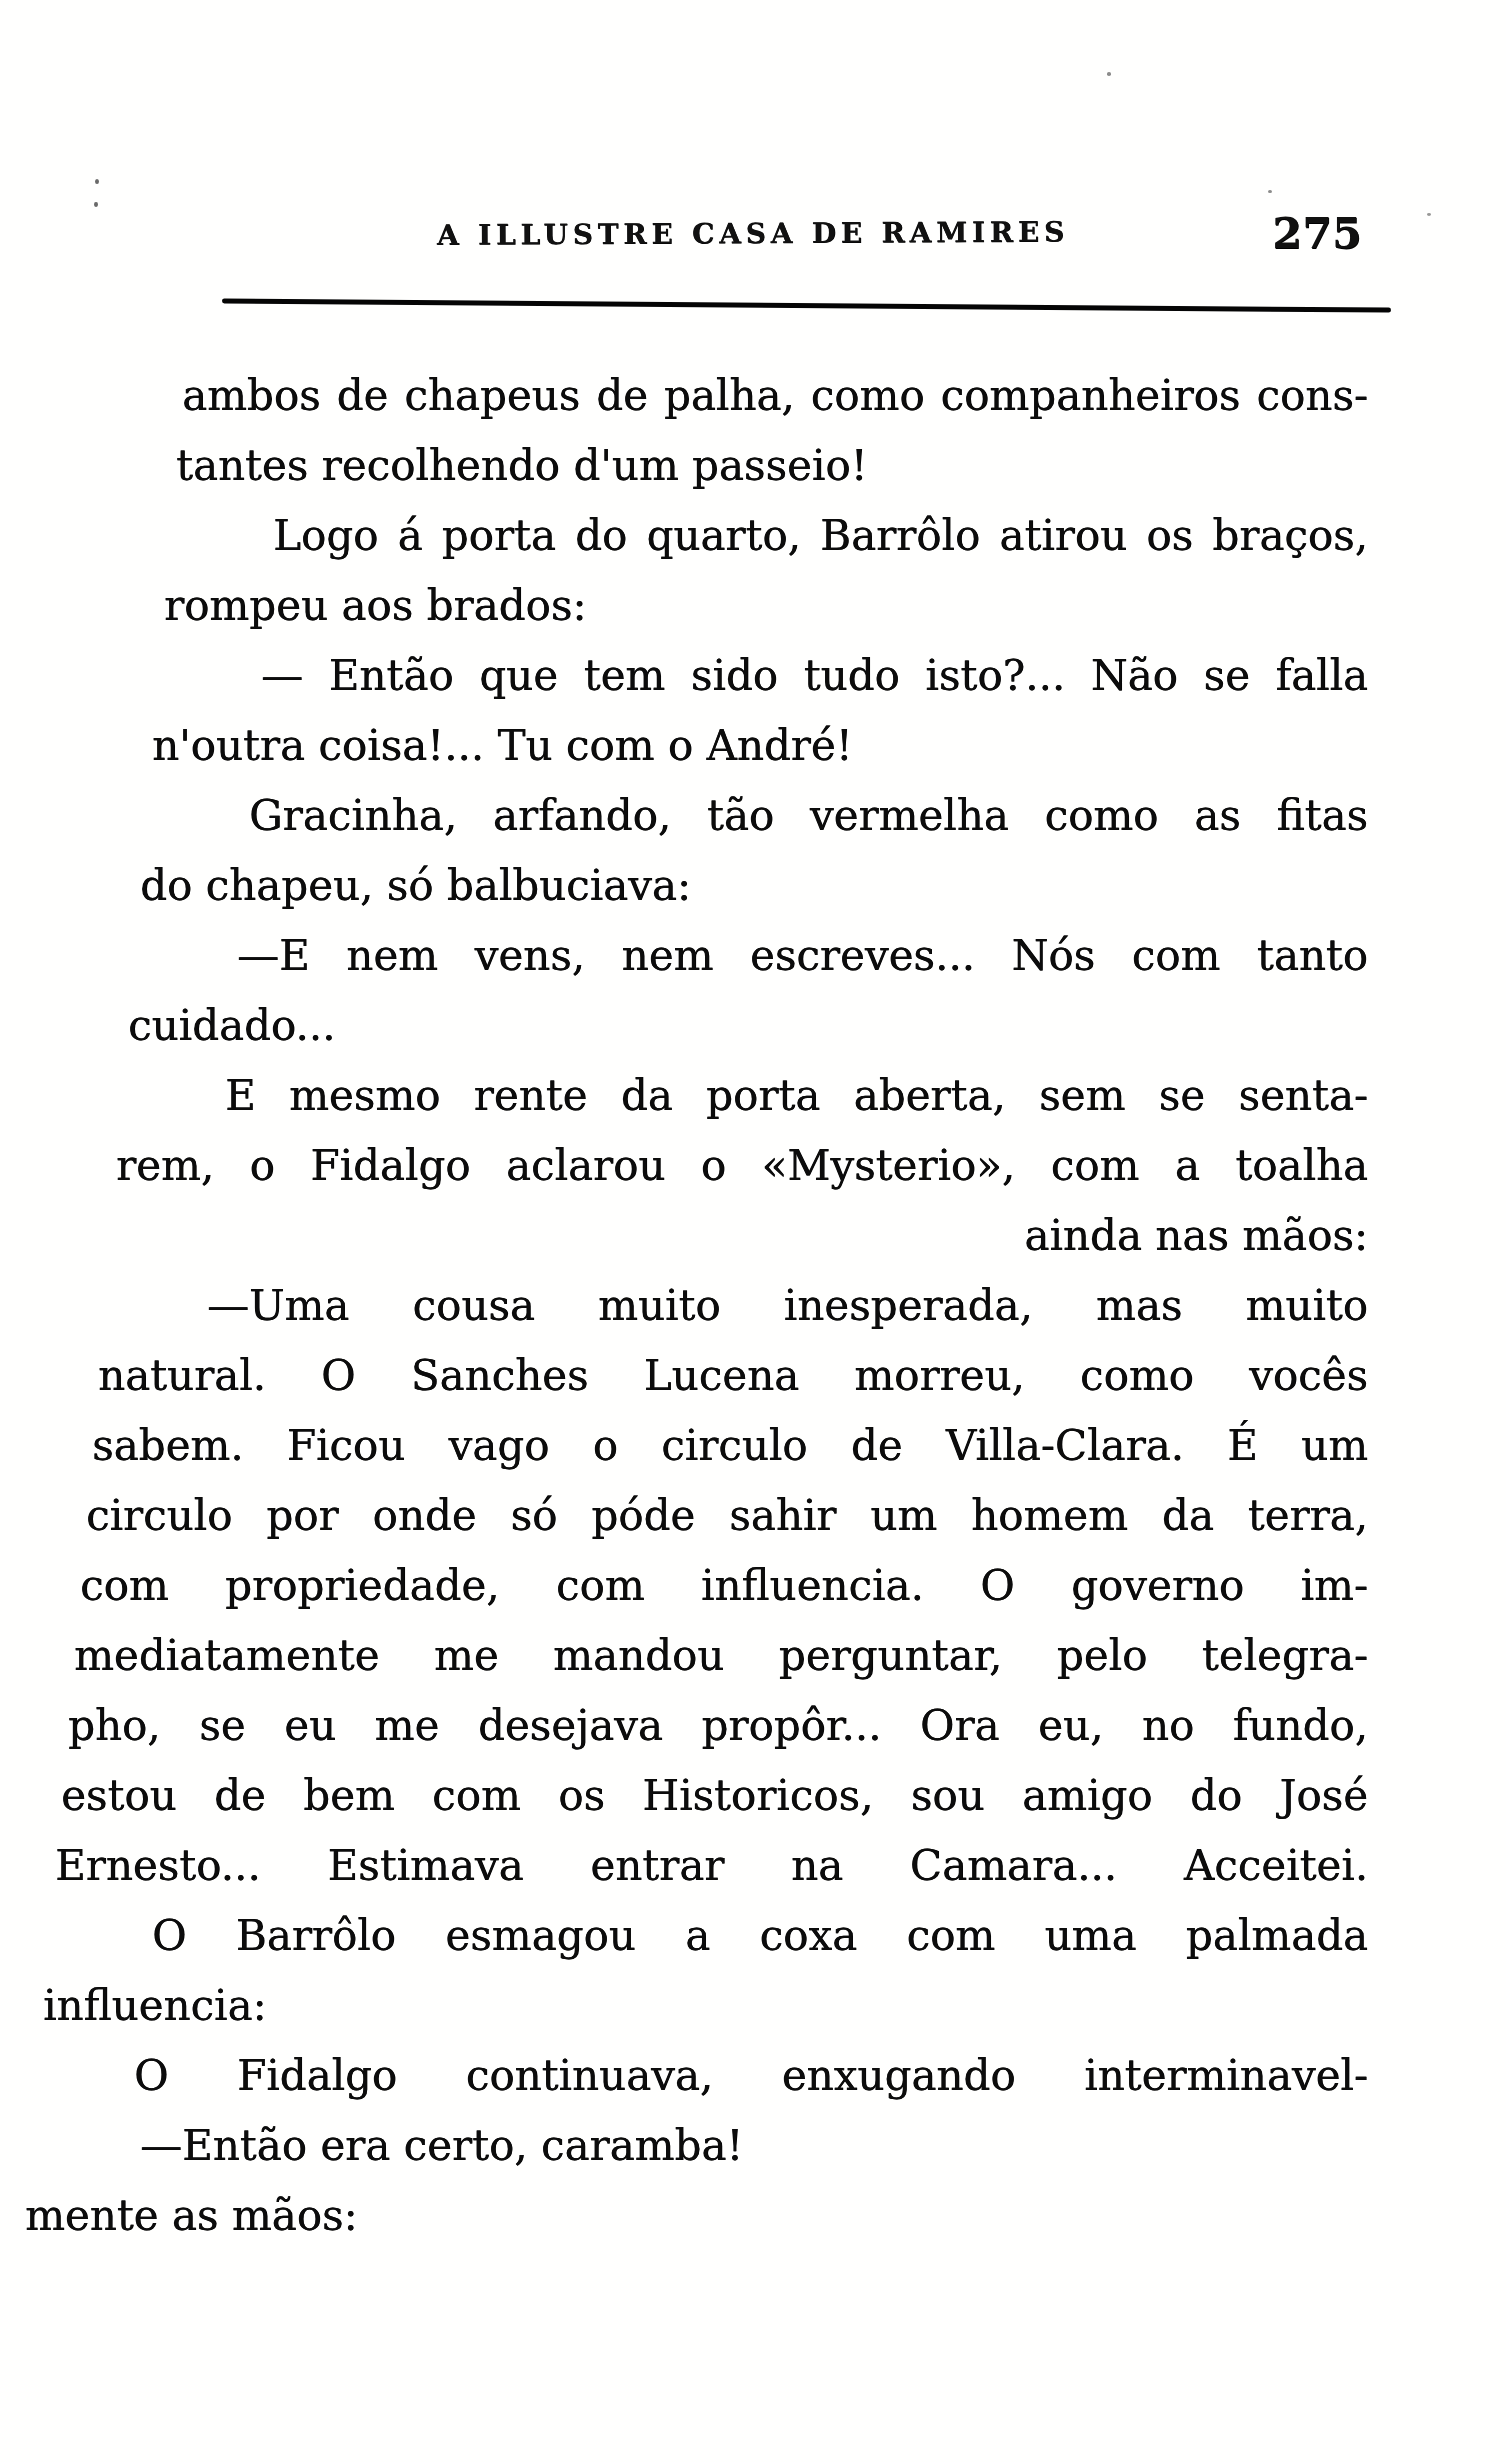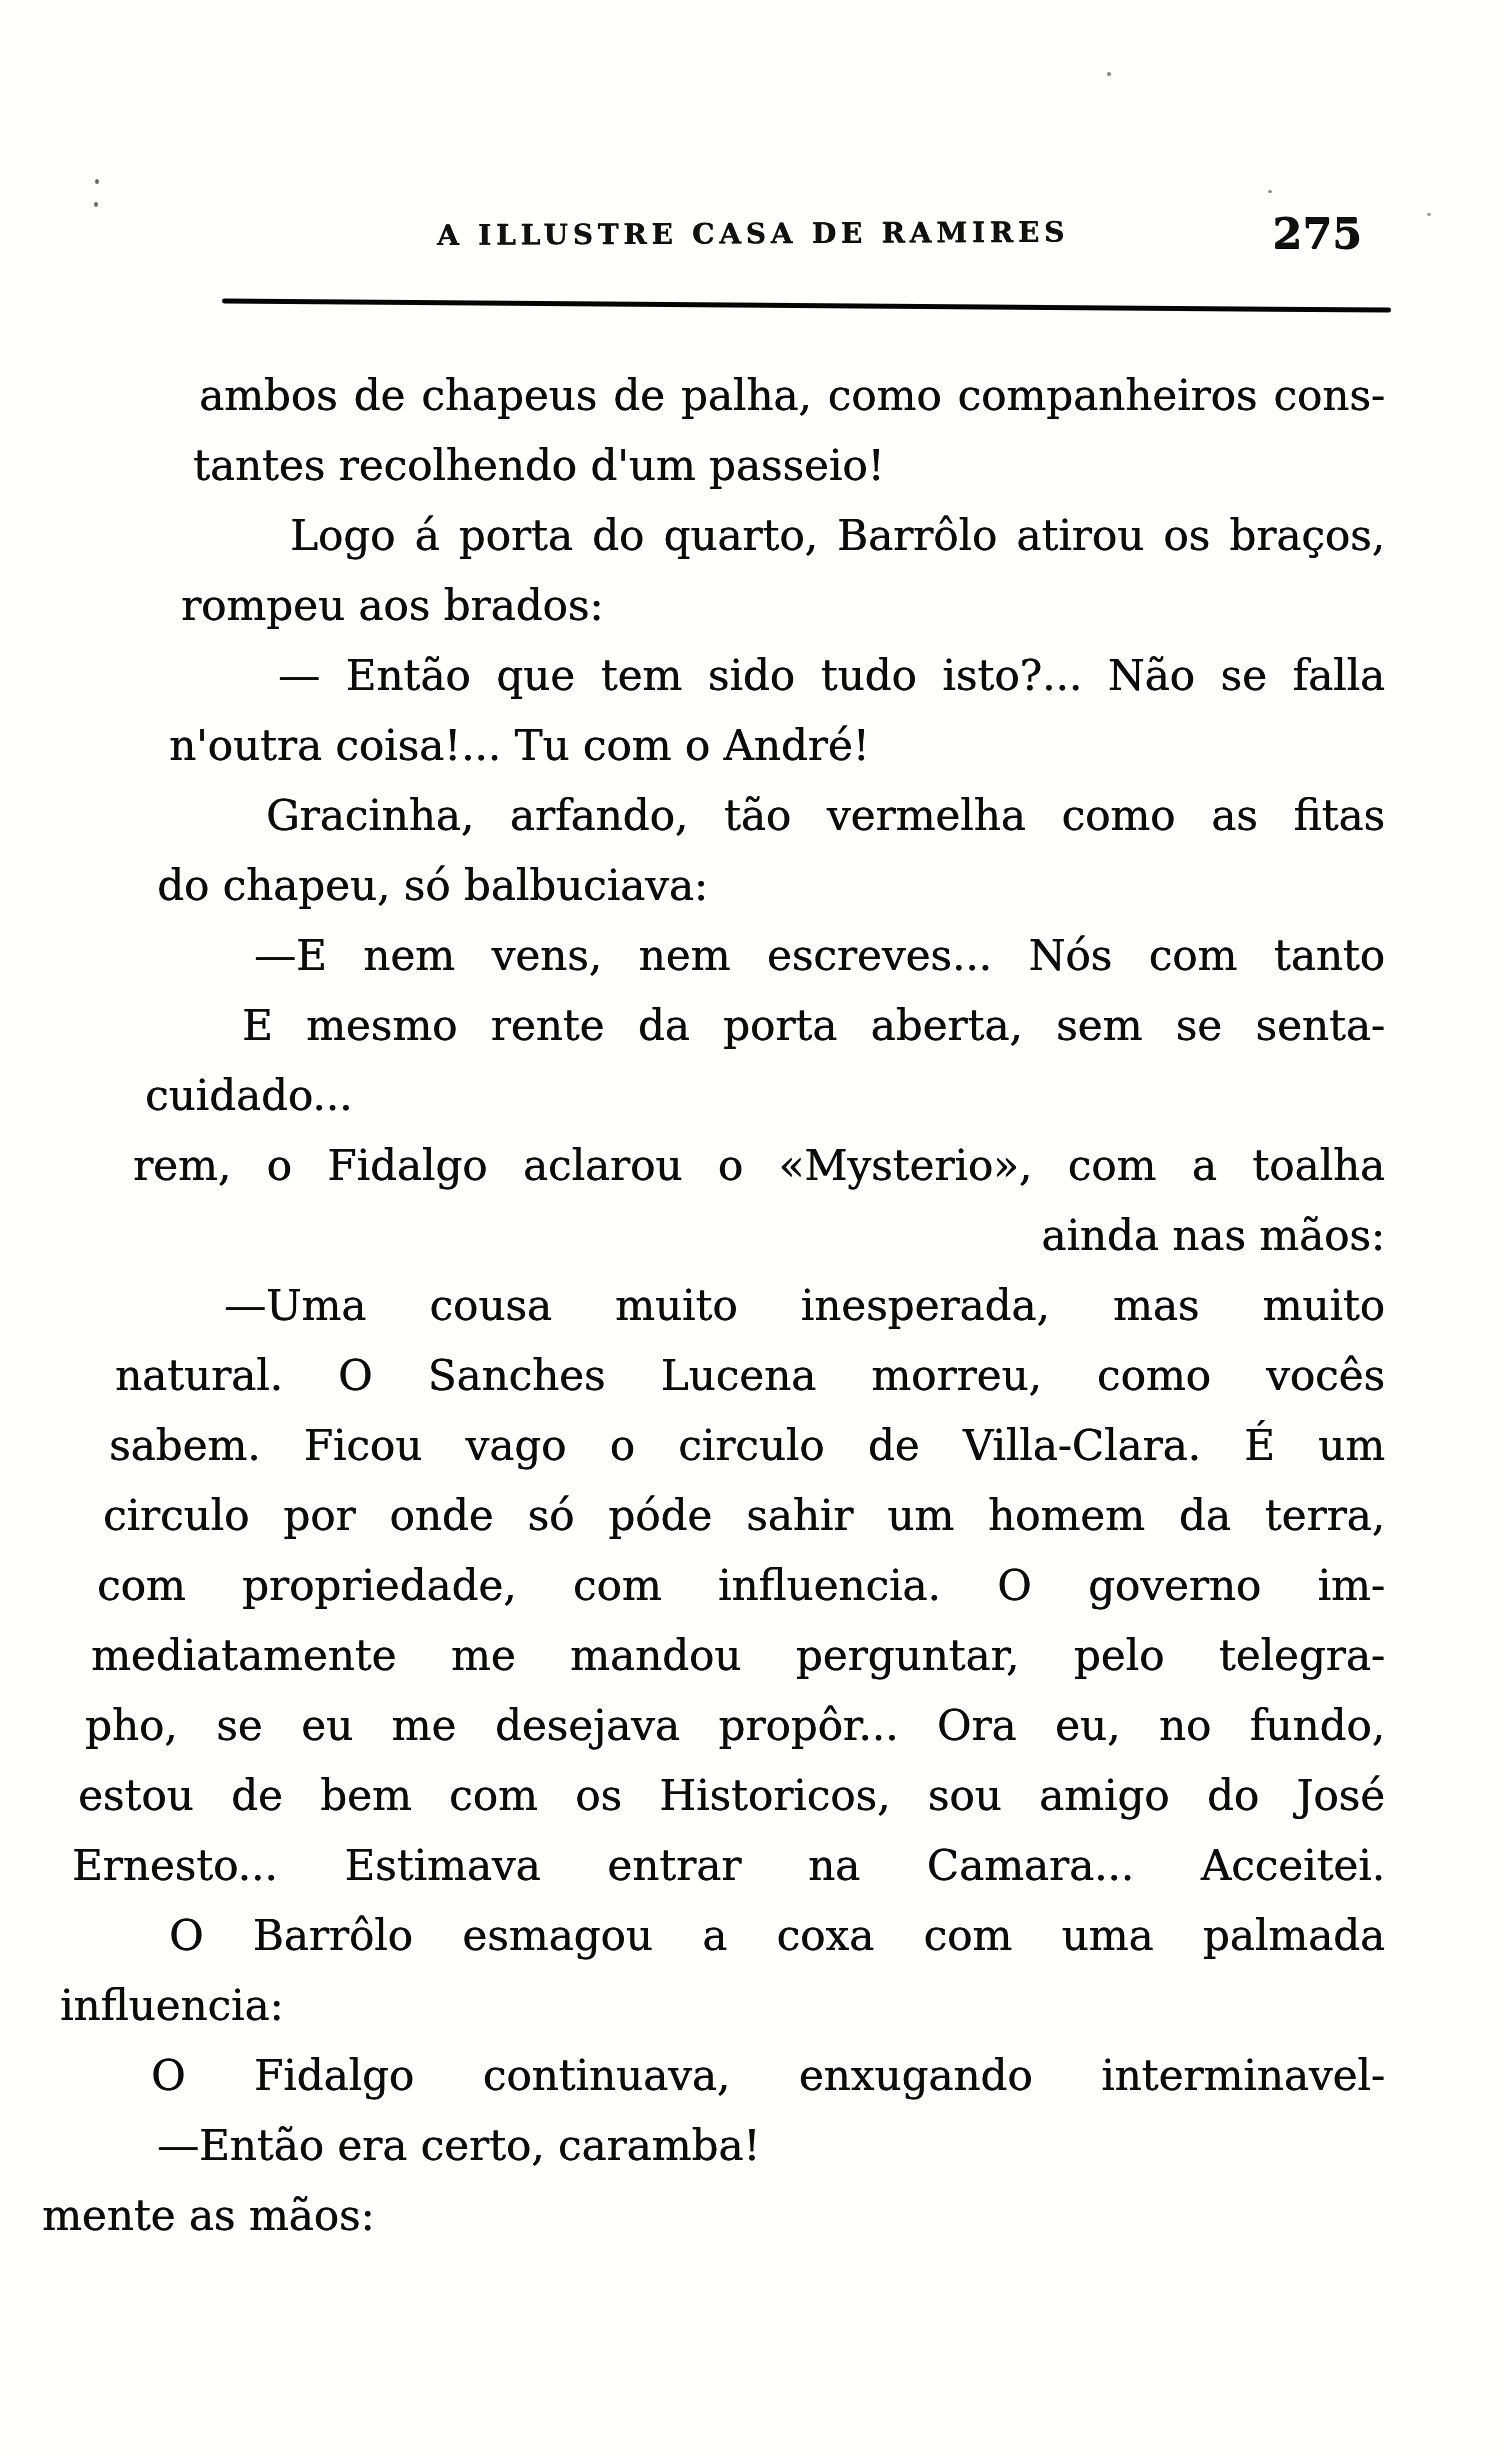--- a/index.html
+++ b/index.html
@@ -46,21 +46,21 @@
     width: 1169px;
     height: 4.8px;
     background: #050505;
     border-radius: 2.4px;
     transform: rotate(0.45deg);
   }
   
   .body-text {
     position: absolute;
     top: 361px;
-    left: 157px;
+    left: 140px;
     width: 1228px;
     font-size: 42px;
     line-height: 70px;
     text-shadow: 0.4px 0.4px 0 #000;
   }
   .line {
     white-space: normal;
   }
   .j {               
     text-align: justify;
@@ -117,22 +117,22 @@
   <div class="body-text">
     <div class="line j l1">ambos de chapeus de palha, como companheiros cons-</div>
     <div class="line l2">tantes recolhendo d'um passeio!</div>
     <div class="line j indent l3">Logo á porta do quarto, Barrôlo atirou os braços,</div>
     <div class="line l4">rompeu aos brados:</div>
     <div class="line j indent l5">— Então que tem sido tudo isto?... Não se falla</div>
     <div class="line l6">n'outra coisa!... Tu com o André!</div>
     <div class="line j indent l7">Gracinha, arfando, tão vermelha como as fitas</div>
     <div class="line l8">do chapeu, só balbuciava:</div>
     <div class="line j indent l9">—E nem vens, nem escreves... Nós com tanto</div>
+    <div class="line l10">cuidado...</div>
     <div class="line j indent l11">E mesmo rente da porta aberta, sem se senta-</div>
-    <div class="line l10">cuidado...</div>
     <div class="line j l12">rem, o Fidalgo aclarou o «Mysterio», com a toalha</div>
     <div class="line l13">ainda nas mãos:</div>
     <div class="line j indent l14">—Uma cousa muito inesperada, mas muito</div>
     <div class="line j l15">natural. O Sanches Lucena morreu, como vocês</div>
     <div class="line j l16">sabem. Ficou vago o circulo de Villa-Clara. É um</div>
     <div class="line j l17">circulo por onde só póde sahir um homem da terra,</div>
     <div class="line j l18">com propriedade, com influencia. O governo im-</div>
     <div class="line j l19">mediatamente me mandou perguntar, pelo telegra-</div>
     <div class="line j l20">pho, se eu me desejava propôr... Ora eu, no fundo,</div>
     <div class="line j l21">estou de bem com os Historicos, sou amigo do José</div>

